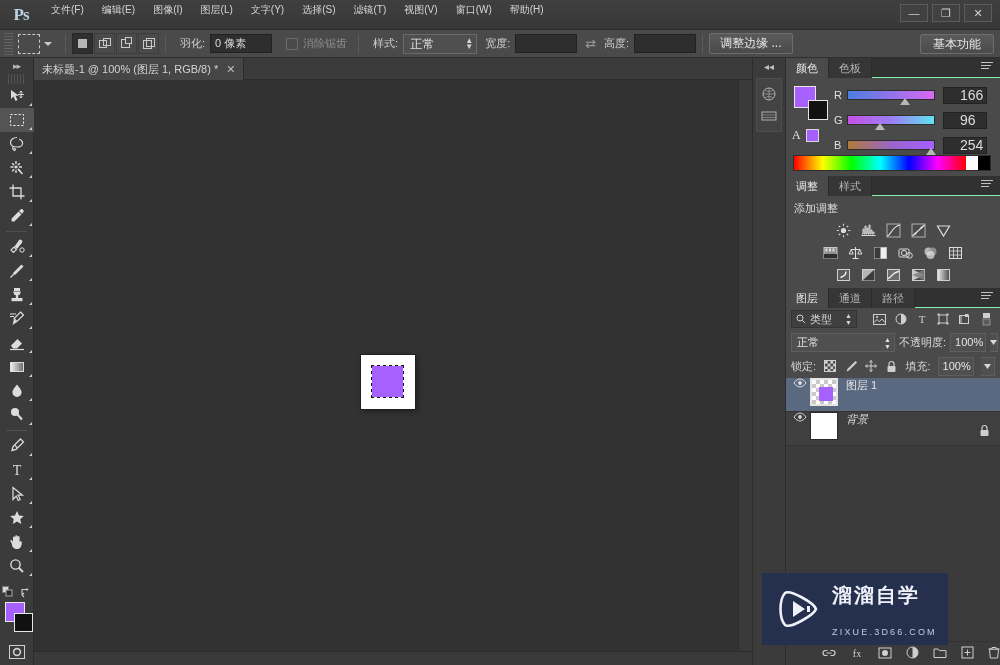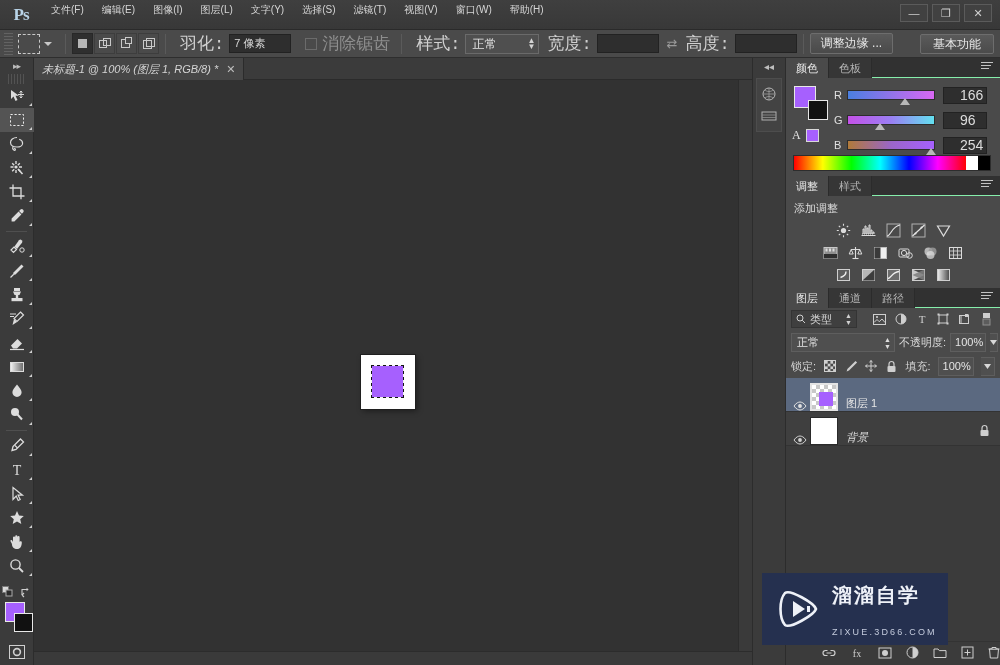--- a/index.html
+++ b/index.html
@@ -52,21 +52,21 @@
   .caret { width: 0; height: 0; border-left: 4px solid transparent; border-right: 4px solid transparent;
     border-top: 4px solid #c8c8c8; margin: 0 7px 0 2px; }
   .vsep { width: 1px; height: 20px; background: #3a3a3a; border-right: 1px solid #5a5a5a; margin: 0 6px; }
   .selmode-group { display: flex; gap: 1px; }
   .selmode {
     width: 21px; height: 21px; background: #4a4a4a; border: 1px solid #3d3d3d;
     display: flex; align-items: center; justify-content: center;
   }
   .selmode.active { background: #2f2f2f; border-color: #282828; }
   .sq-fill { width: 9px; height: 9px; background: #b6b6b6; }
-  .opt-label { color: #d0d0d0; font-size: 17px; margin: 0 5px 0 8px; white-space: nowrap; font-family: Liberation Mono, monospace; }
+  .opt-label { color: #d0d0d0; font-size: 11px; margin: 0 5px 0 8px; white-space: nowrap; }
   .opt-input {
     background: #2e2e2e; border: 1px solid #222; color: #d8d8d8; font-size: 11px;
     height: 19px; line-height: 17px; padding: 0 4px; width: 62px;
   }
   .opt-input.blank { color: #2e2e2e; }
   .opt-select {
     background: #4f4f4f; border: 1px solid #6a6a6a; color: #e2e2e2; font-size: 12px;
     height: 20px; line-height: 18px; padding: 0 18px 0 6px; width: 74px; position: relative;
   }
   .spin { position: relative; display: inline-block; }
@@ -99,21 +99,21 @@
   }
   .tool.active { background: #545454; }
   .tool svg { display: block; }
   .tool .tri { position: absolute; right: 2px; bottom: 2px; width: 0; height: 0;
     border-left: 3px solid transparent; border-bottom: 3px solid #d0d0d0; }
   .tb-sep { height: 1px; background: #4f4f4f; margin: 3px 6px; }
 
   
   .tabbar {
     position: absolute; left: 34px; top: 58px; width: 718px; height: 22px;
-    background: #3b3b3b; border-bottom: 1px solid #2b2b2b; font-style: italic;
+    background: #3b3b3b; border-bottom: 1px solid #2b2b2b;
   }
   .doc-tab {
     display: inline-flex; align-items: center; height: 22px; padding: 0 8px;
     background: #464646; color: #d4d4d4; font-size: 11px; border-right: 1px solid #2b2b2b;
   }
   .tab-close { margin-left: 8px; color: #bdbdbd; font-size: 11px; }
 
   
   .canvas-area {
     position: absolute; left: 34px; top: 80px; width: 718px; height: 585px;
@@ -216,21 +216,21 @@
     background:#4f4f4f; border:1px solid #5e5e5e; color:#e4e4e4; font-size:11px;
     height:19px; line-height:17px; padding:0 4px; width:36px; text-align:left;
   }
   .numcaret {
     width:16px; height:19px; background:#4f4f4f; border:1px solid #5e5e5e; border-left:none;
     display:flex; align-items:center; justify-content:center;
   }
   .lock-row { display:flex; align-items:center; height:24px; padding: 1px 5px; gap:7px; }
   .layer-list { background:#3f3f3f; }
   .layer-row {
-    display:flex; align-items:flex-end; height:34px; border-bottom:1px solid #333;
+    display:flex; align-items:flex-start; height:34px; border-bottom:1px solid #333;
     padding-left:4px; position:relative;
   }
   .layer-row.selected { background:#5b6980; }
   .eye { width:20px; display:flex; align-items:center; justify-content:center; }
   .thumb {
     width:28px; height:28px; border:1px solid #2a2a2a; margin-right:8px; position:relative; overflow:hidden;
   }
   .thumb.sel-outline { border:2px solid #e4e4e4; }
   .checker {
     position:absolute; inset:0;
@@ -307,21 +307,21 @@
       </div>
       <div class="selmode">
         <svg width="14" height="14" viewBox="0 0 14 14">
             <rect x="1.5" y="3.5" width="8" height="8" fill="none" stroke="#c9c9c9"></rect>
             <rect x="4.5" y="1.5" width="8" height="8" fill="none" stroke="#c9c9c9"></rect>
           </svg>
       </div>
     </div>
     <div class="vsep"></div>
     <div class="opt-label">羽化:</div>
-    <div class="opt-input">7 像素</div>
+    <div class="opt-input">0 像素</div>
     <div style="display:flex;align-items:center;margin-left:14px;justify-content:space-between;">
       <div class="chk"></div>
       <div class="opt-label" style="margin-left:0;color:#8e8e8e;">消除锯齿</div>
     </div>
     <div class="vsep"></div>
     <div class="opt-label">样式:</div>
     <div class="spin">
       <div class="opt-select">正常</div>
       <div class="spin-arrows">▲<br>▼</div>
     </div>

